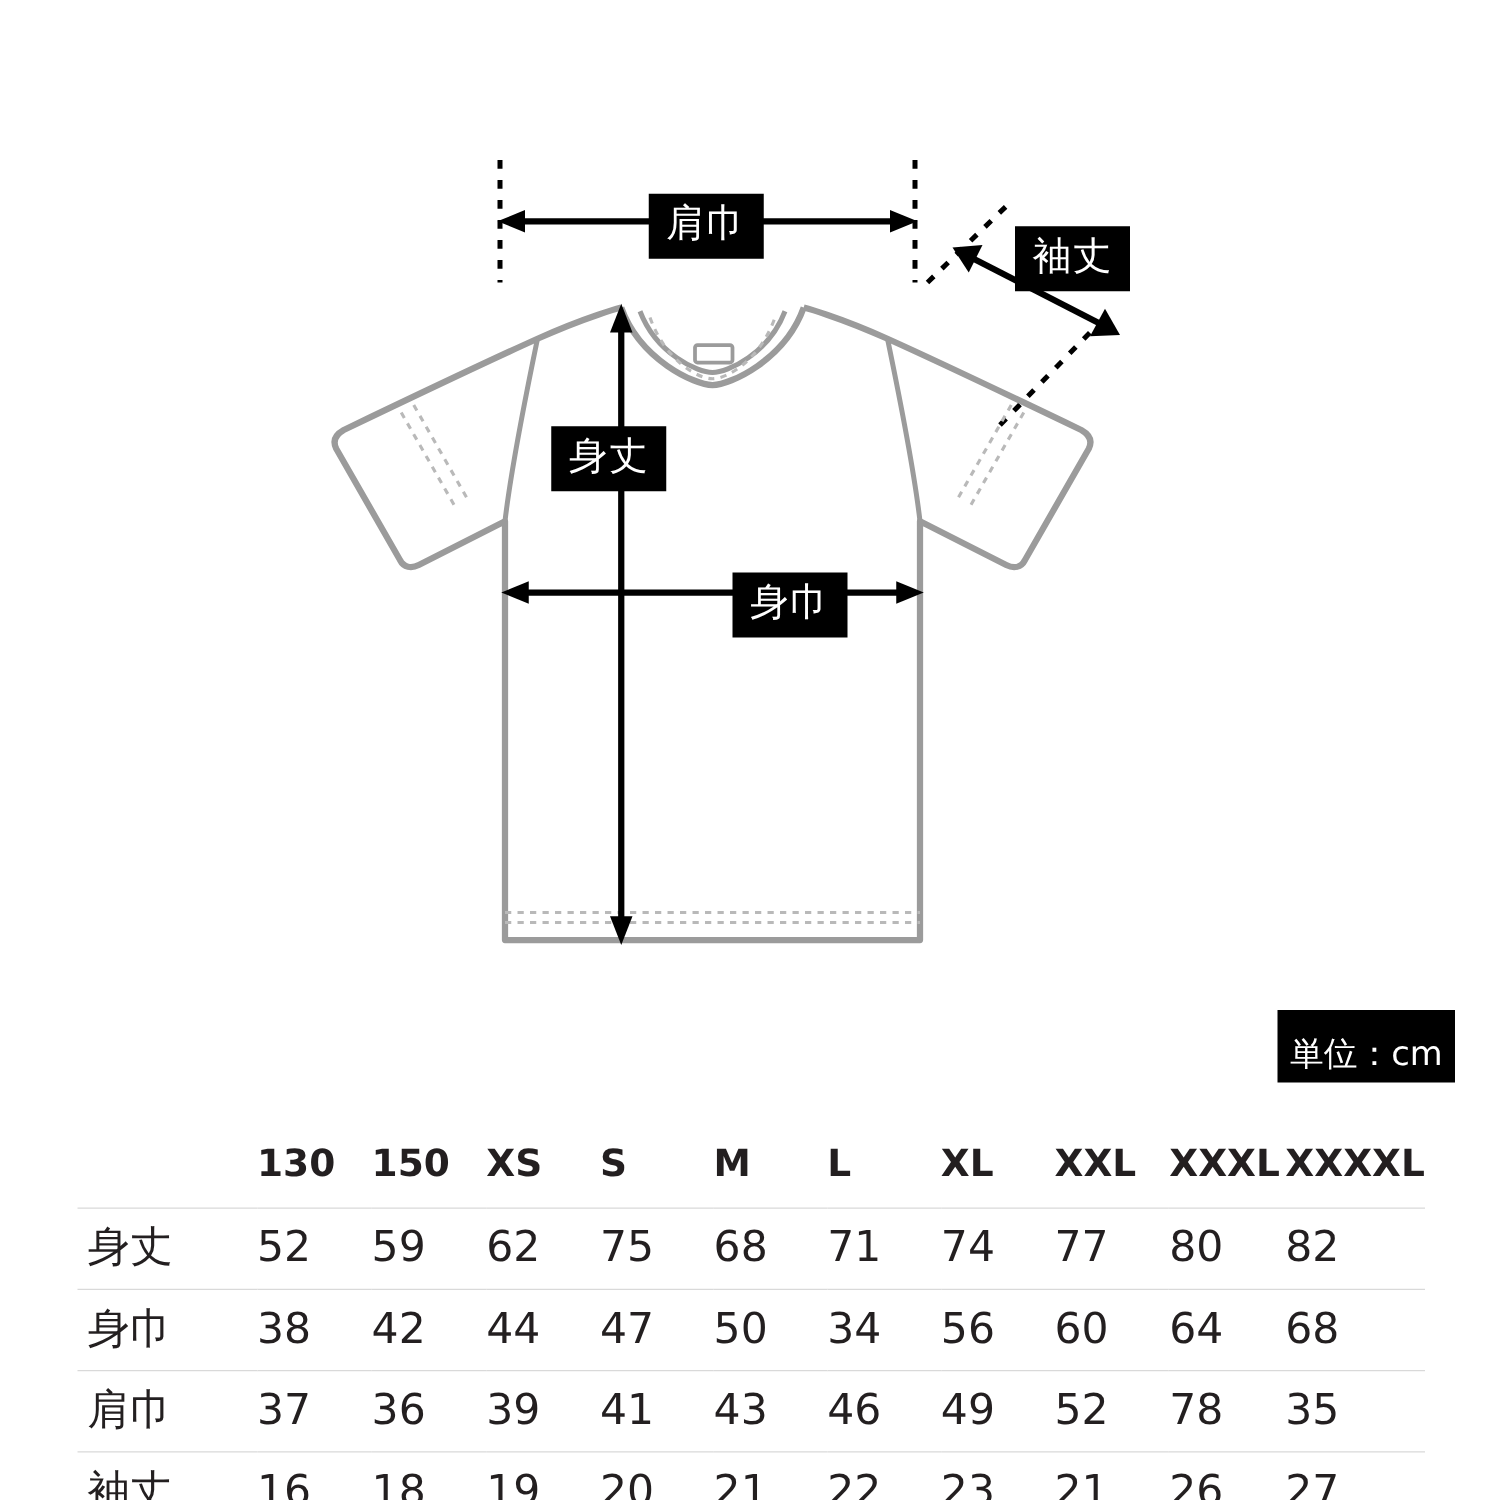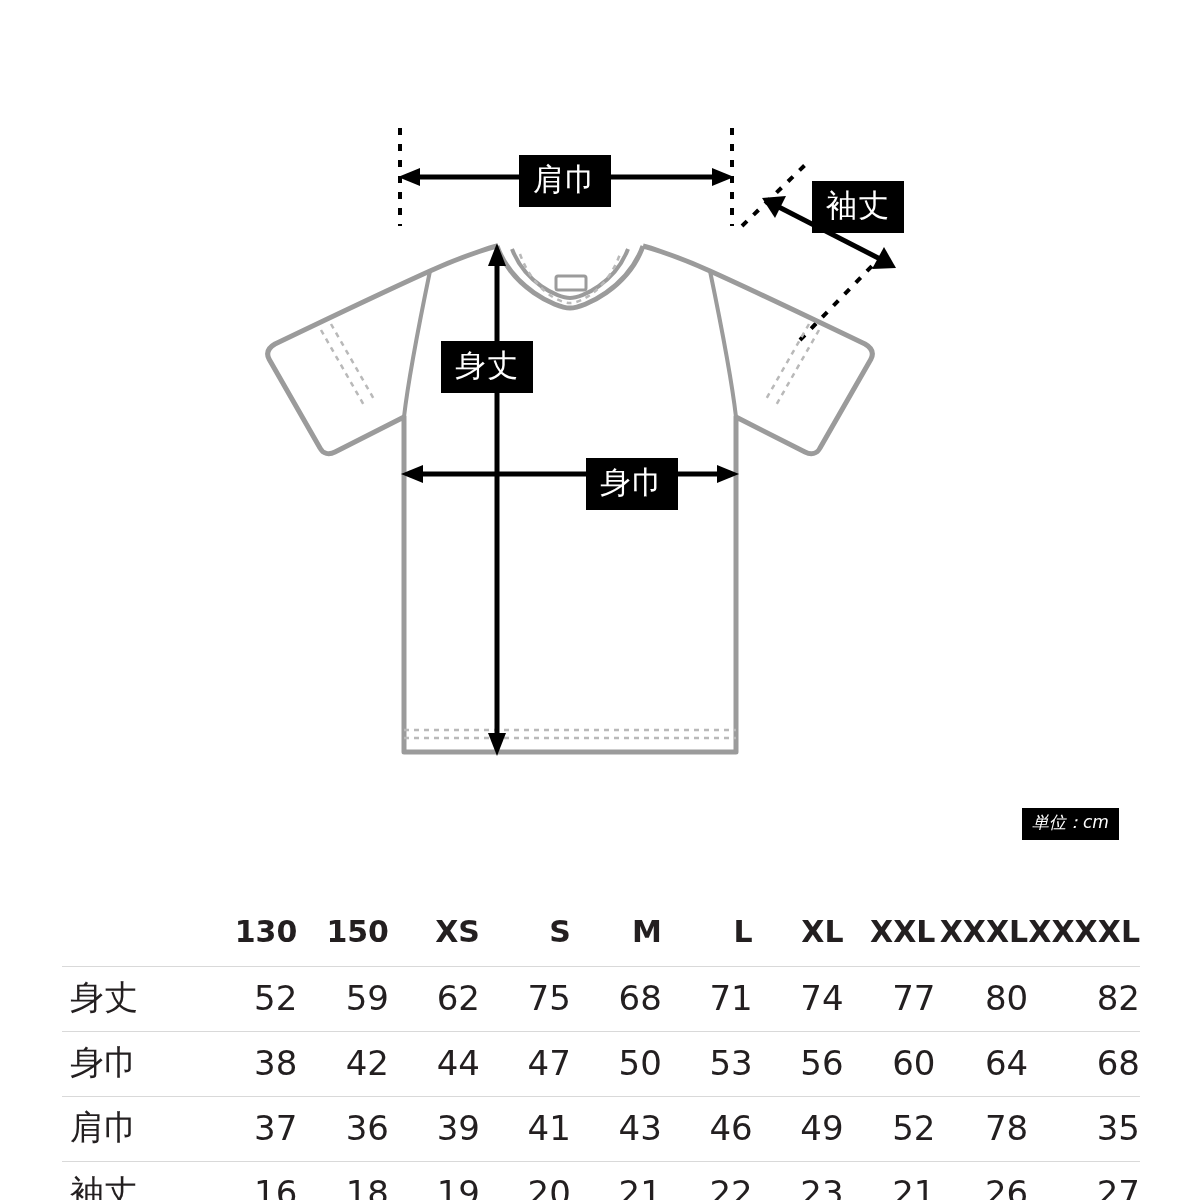--- a/index.html
+++ b/index.html
@@ -35,24 +35,23 @@
     background: #000000;
     color: #ffffff;
     font-size: 31px;
     line-height: 1;
     padding: 9px 14px 12px 14px;
     letter-spacing: 1px;
     white-space: nowrap;
     font-family: "DejaVu Sans", sans-serif;
   }
   .tag.small {
-    font-size: 17px;
-    padding: 6px 10px 9px 10px;
+    font-size: 27px;
+    padding: 22px 10px 9px 10px;
     letter-spacing: 0px;
-    font-style: italic;
   }
   #tag-kata {   
     left: 519px;
     top: 115px;
   }
   #tag-sode {   
     left: 812px;
     top: 141px;
   }
   #tag-mitake { 
@@ -72,21 +71,21 @@
     position: absolute;
     left: 62px;
     top: 860px;
     width: 1078px;
     border-collapse: collapse;
     font-family: "DejaVu Sans", sans-serif;
   }
   #size-table th, #size-table td {
     border: 0;
     border-bottom: 1px solid #d9d9d9;
-    text-align: right;
+    text-align: left;
     font-weight: normal;
     font-size: 34px;
     color: #231f20;
     padding: 8px 0 10px 0;
     height: 46px;
   }
   #size-table thead th {
     font-weight: bold;
     font-size: 30px;
     padding-bottom: 12px;
@@ -241,21 +240,21 @@
         <td>80</td>
         <td>82</td>
       </tr>
       <tr>
         <th class="rowhead">身巾</th>
         <td>38</td>
         <td>42</td>
         <td>44</td>
         <td>47</td>
         <td>50</td>
-        <td>53</td>
+        <td>34</td>
         <td>56</td>
         <td>60</td>
         <td>64</td>
         <td>68</td>
       </tr>
       <tr>
         <th class="rowhead">肩巾</th>
         <td>37</td>
         <td>36</td>
         <td>39</td>

